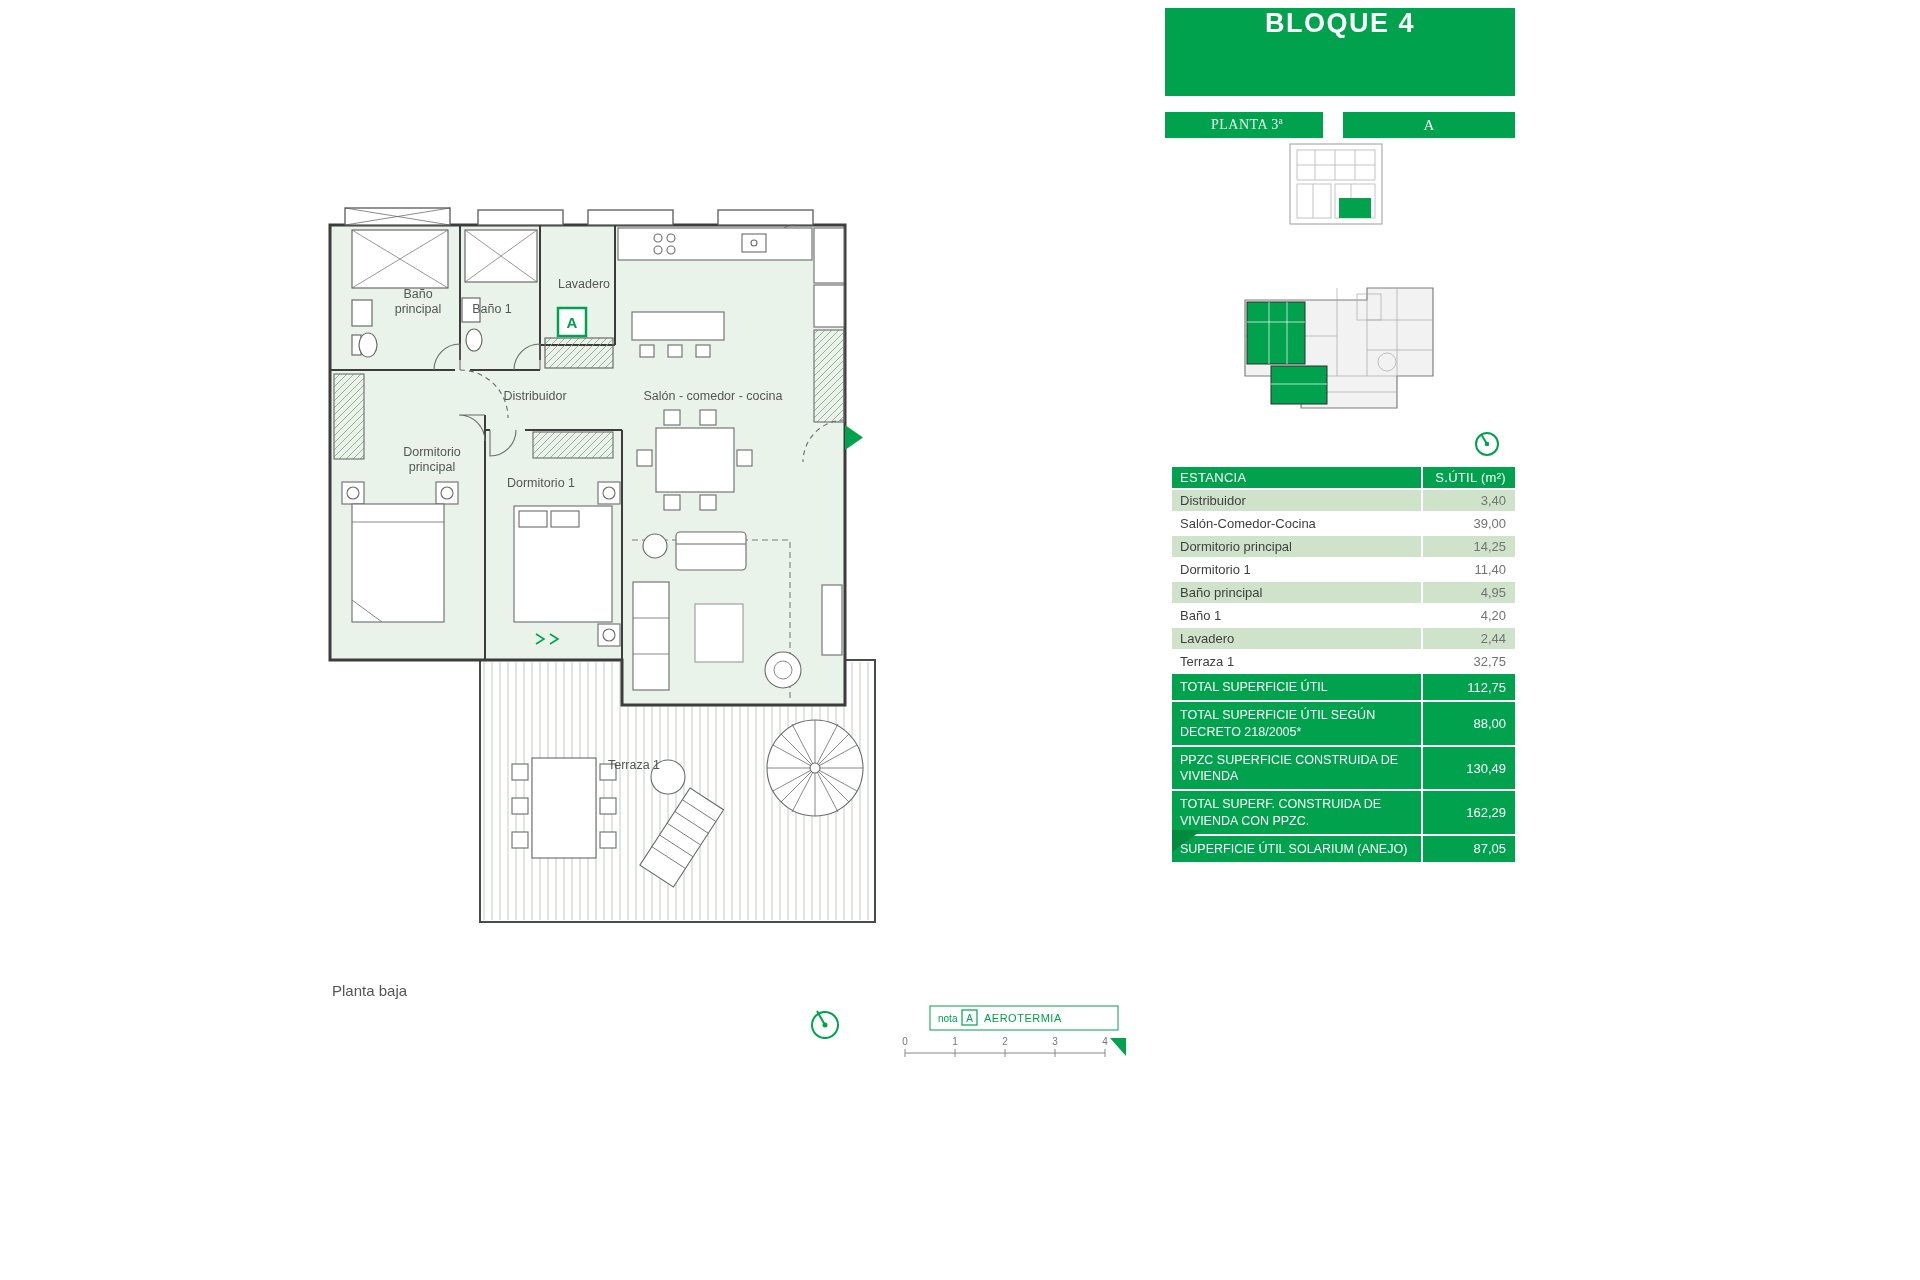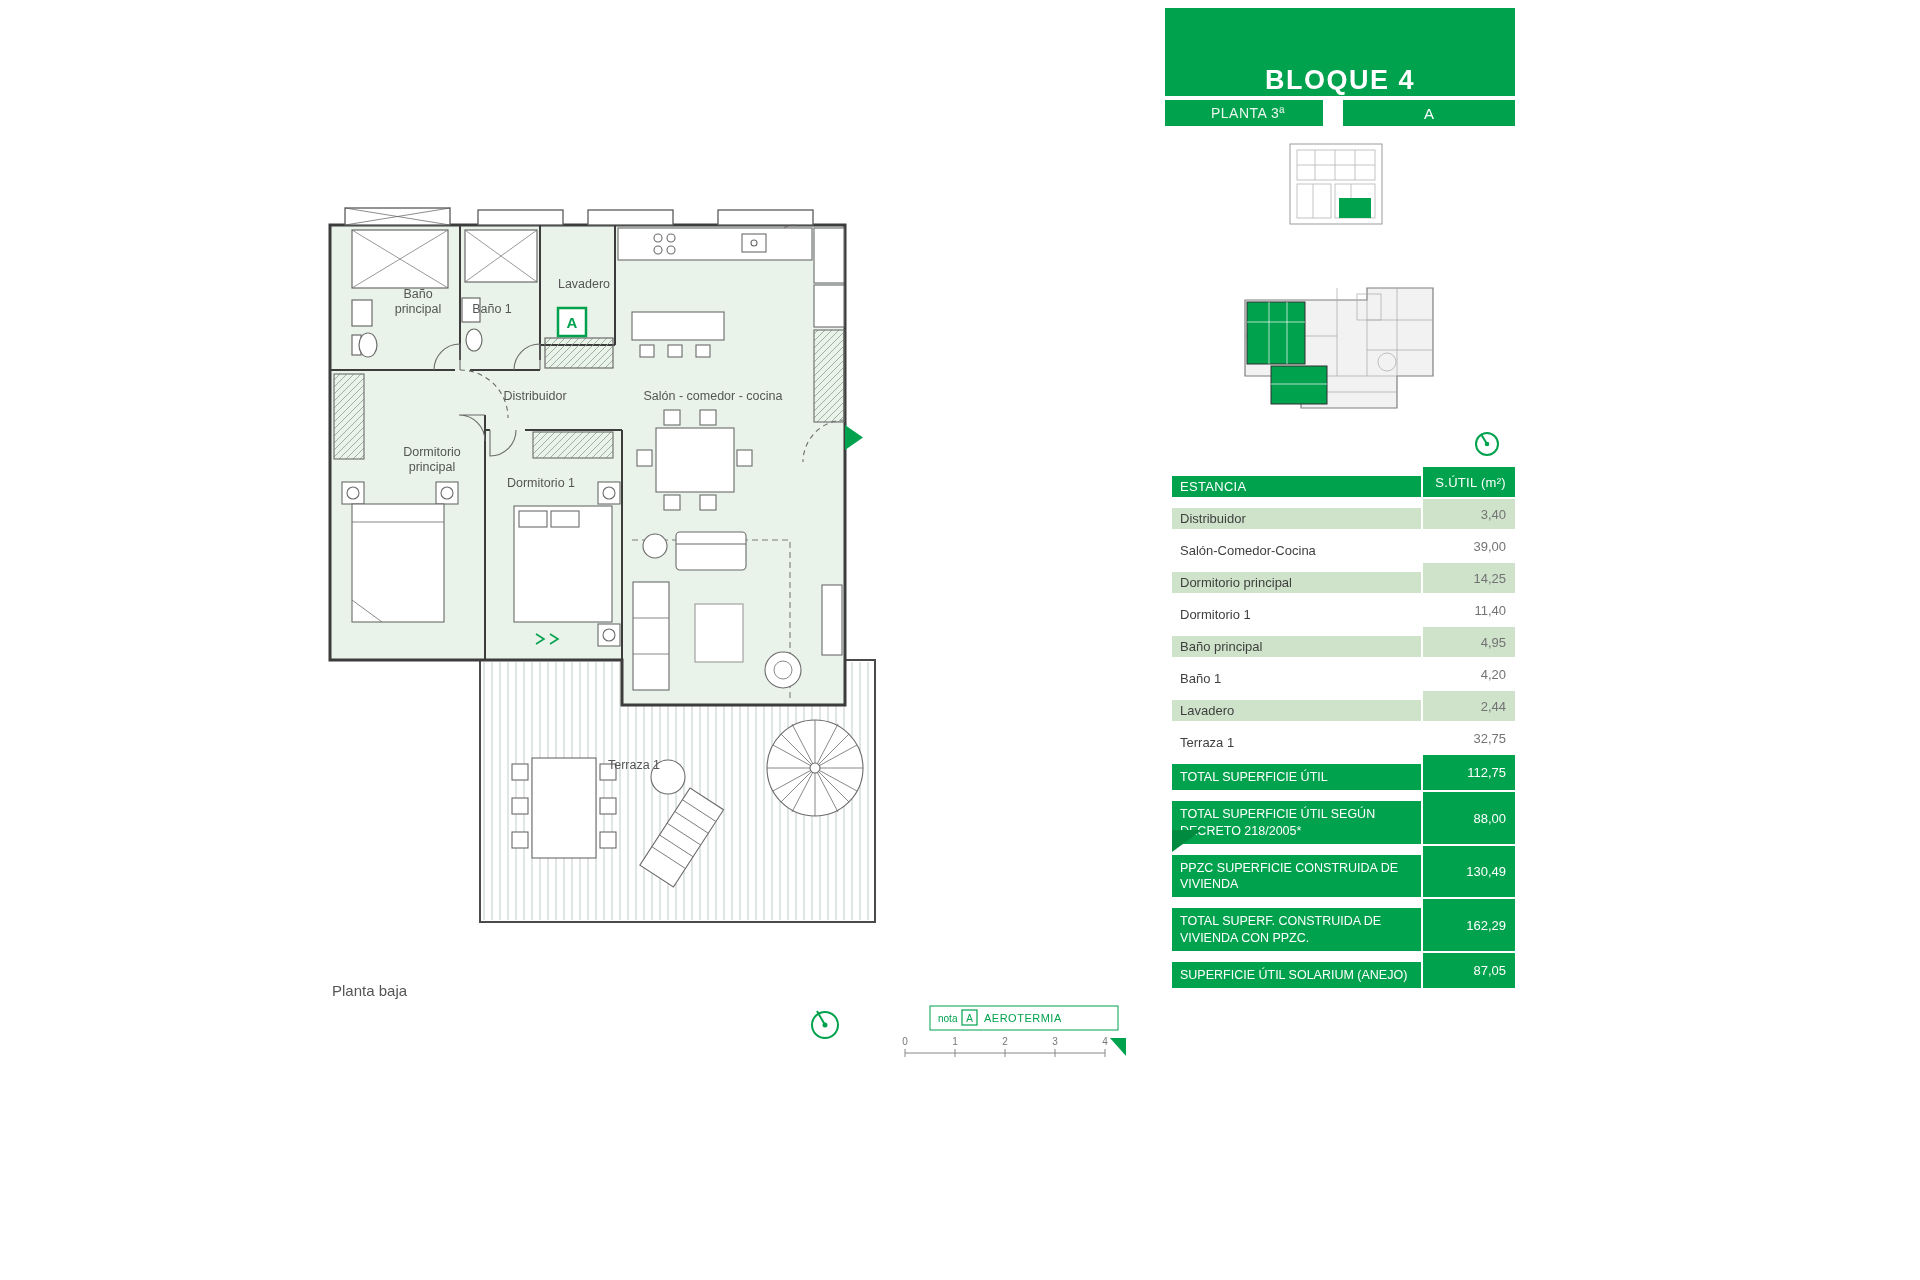--- a/index.html
+++ b/index.html
@@ -12,35 +12,35 @@
   body{margin:0;background:#fff;}
   .page{position:relative;width:1920px;height:1280px;background:#fff;overflow:hidden;
         font-family:"Liberation Sans",sans-serif;}
   svg{font-family:"Liberation Sans",sans-serif;}
 
   
   .plan-svg{position:absolute;left:0;top:0;}
 
   
   .sidebar{position:absolute;left:1165px;top:8px;width:350px;height:860px;}
-  .sb-header{height:88px;background:var(--green);display:flex;align-items:flex-end;justify-content:center;}
+  .sb-header{height:88px;background:var(--green);display:flex;align-items:flex-start;justify-content:center;}
   .sb-title{color:#fff;font-size:27px;font-weight:bold;letter-spacing:1.5px;}
-  .sb-row{display:flex;gap:20px;margin-top:4px;height:26px;}
+  .sb-row{display:flex;gap:20px;margin-top:16px;height:26px;font-family:Liberation Serif, serif;}
   .sb-planta{flex:1;background:var(--green);color:#eaf6ee;display:flex;align-items:center;
              padding-left:46px;font-size:14px;letter-spacing:.5px;}
   .sb-letter{width:172px;background:var(--green);color:#fff;display:flex;align-items:center;
              justify-content:center;font-size:15px;}
   .thumb{position:absolute;}
   .thumb1{left:120px;top:132px;width:102px;height:98px;}
   .thumb2{left:72px;top:272px;width:208px;height:148px;}
   .sb-compass{position:absolute;left:306px;top:420px;width:32px;height:32px;}
 
   .sb-table{position:absolute;left:7px;top:457px;width:343px;}
   .t-row{display:flex;gap:2px;margin-top:2px;align-items:stretch;}
-  .t-row .cl{flex:1;padding:3px 8px;font-size:13px;color:#3f3f3f;background:#fff;margin-top:9px;}
+  .t-row .cl{flex:1;padding:3px 8px;font-size:13px;color:#3f3f3f;background:#fff;}
   .t-row .cr{width:92px;padding:3px 9px;font-size:13px;color:#737373;background:#fff;
              display:flex;align-items:center;justify-content:flex-end;}
   .t-row.head .cl,.t-row.head .cr{background:var(--green);color:#fff;font-size:13px;letter-spacing:.3px;}
   .t-row.shaded .cl,.t-row.shaded .cr{background:var(--shade);}
   .t-row.total .cl,.t-row.total .cr{background:var(--green);color:#fff;padding-left:45px;}
   .t-row.total .cl{font-size:12.5px;line-height:1.3;padding:5px 8px;}
   .sb-fold{position:absolute;left:7px;top:822px;width:0;height:0;
            border-top:22px solid var(--green-dark);border-right:30px solid transparent;}
 </style>
 </head>

